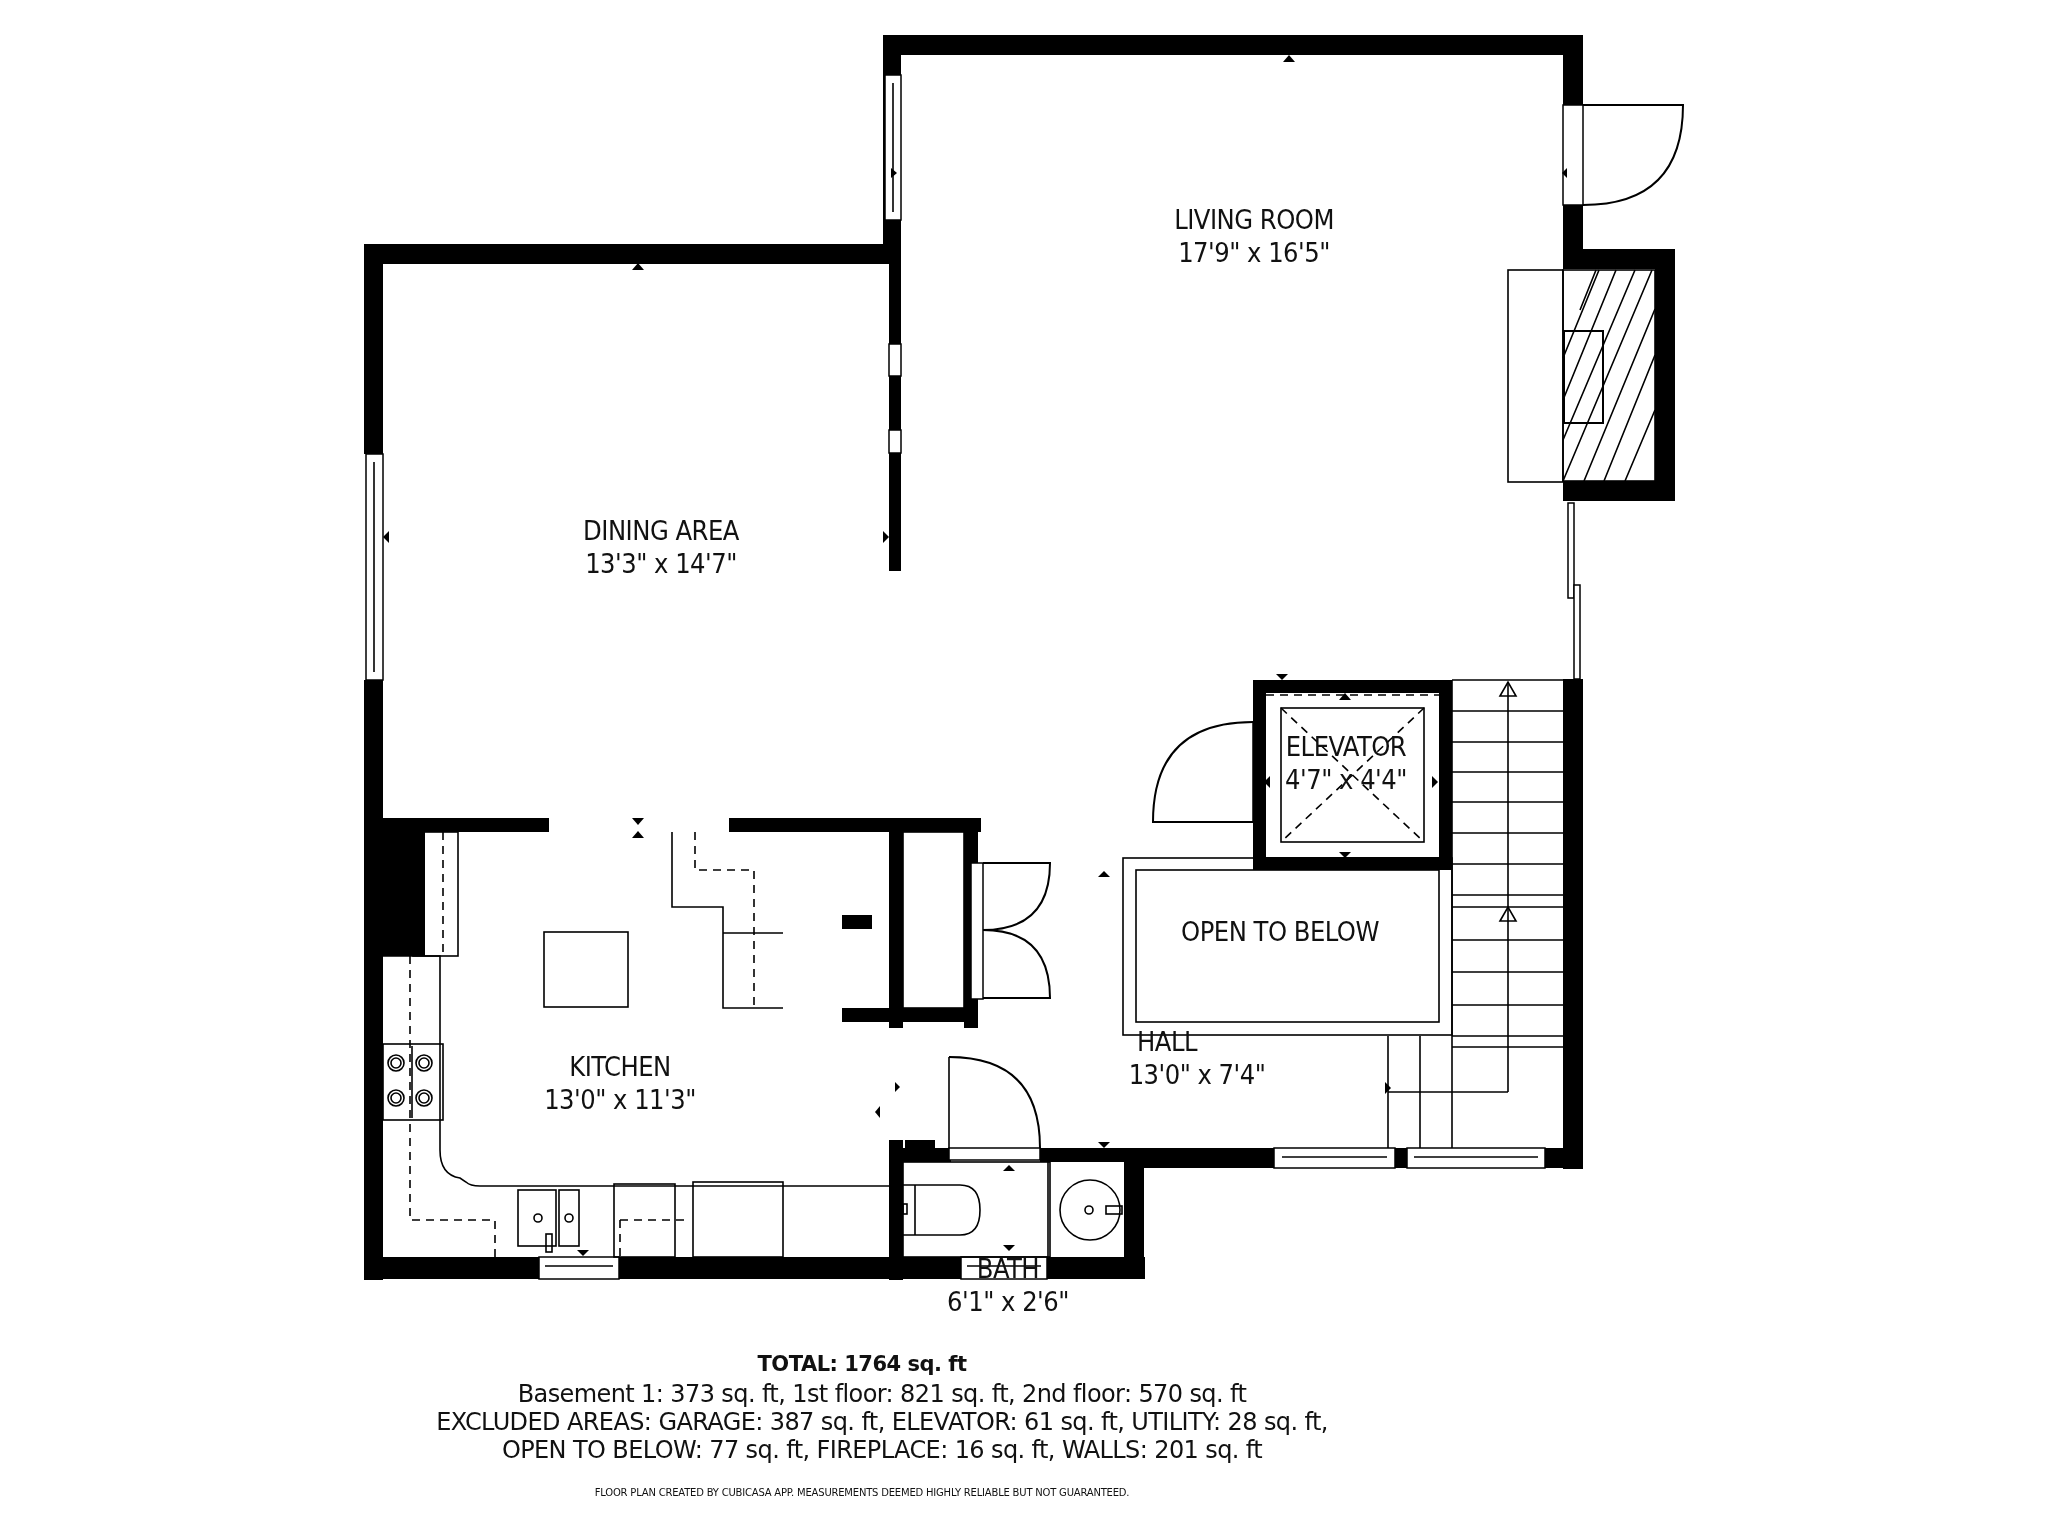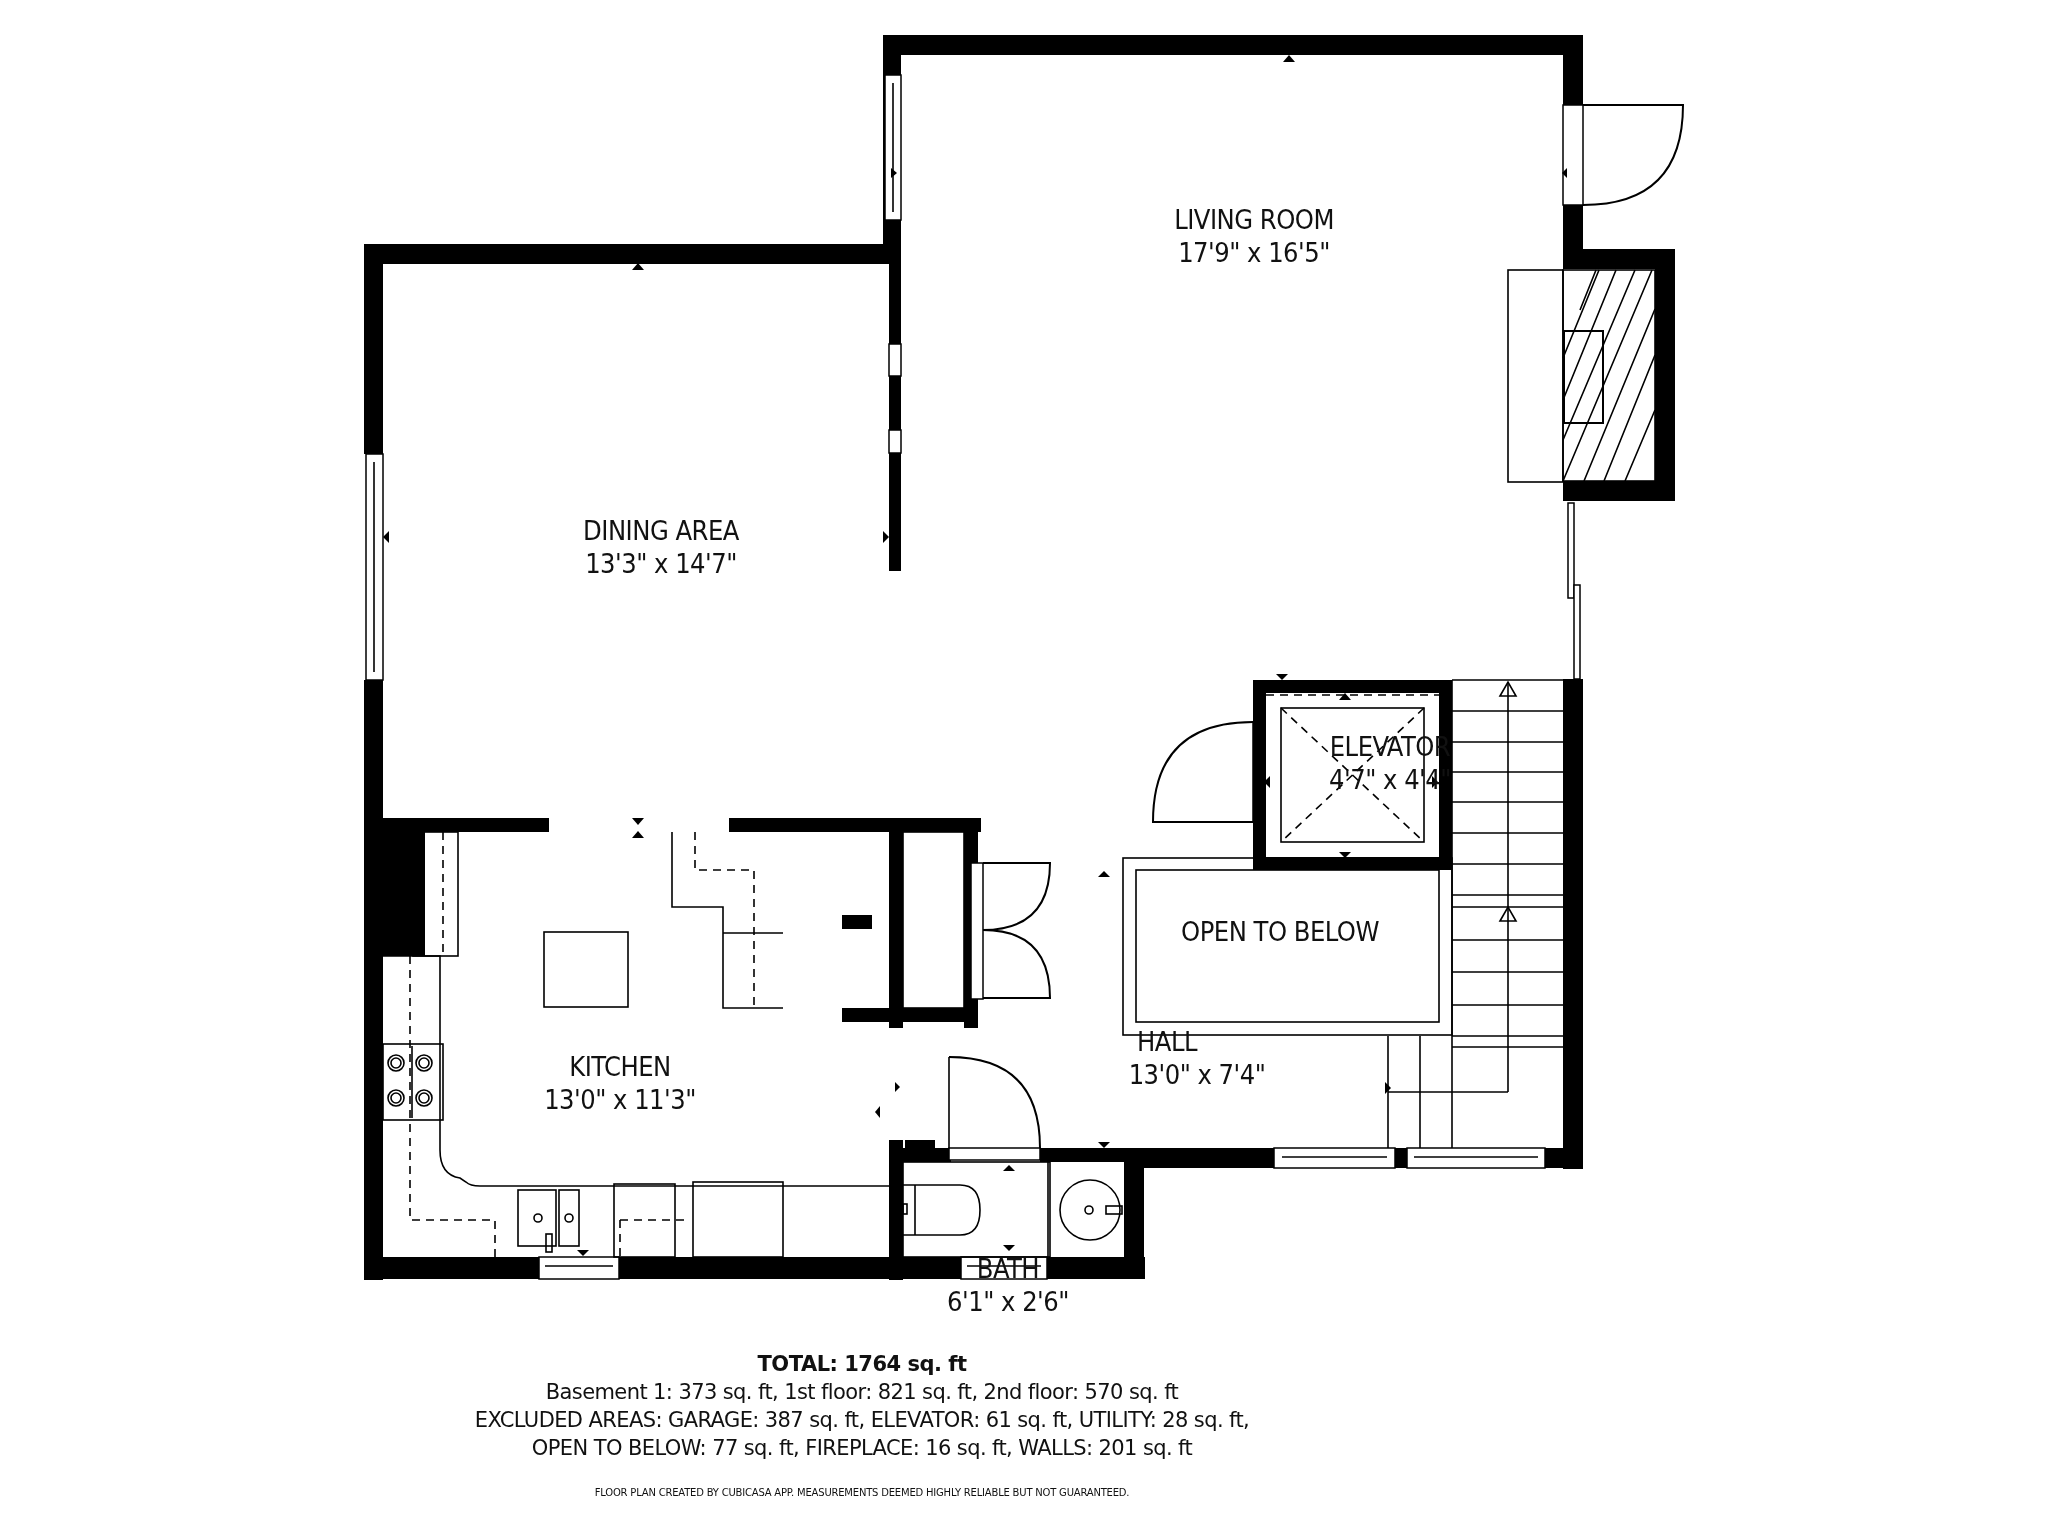--- a/index.html
+++ b/index.html
@@ -7,21 +7,21 @@
   #plan { position:absolute; left:0; top:0; width:2048px; height:1536px; }
   .wall { fill:#000; }
   .ln { fill:none; stroke:#000; stroke-width:2; }
   .ln1 { fill:none; stroke:#000; stroke-width:1.6; }
   .dash { fill:none; stroke:#000; stroke-width:1.6; stroke-dasharray:8 6; }
   .win { fill:#fff; stroke:#000; stroke-width:1.5; }
   .white { fill:#fff; }
   .room-label { position:absolute; text-align:center; font-family:"DejaVu Sans", sans-serif; font-size:27px; line-height:33px; color:#111; white-space:nowrap; transform:translateX(-50%); font-stretch:condensed; letter-spacing:-0.5px; }
   .footer { position:absolute; left:0; width:1724px; text-align:center; font-family:"DejaVu Sans", sans-serif; color:#111; }
   .f-total { top:1352px; font-size:21px; font-weight:bold; letter-spacing:-0.5px; }
-  .f-line { font-size:21px; letter-spacing:-0.6px; }
+  .f-line { font-size:24px; letter-spacing:-0.6px;padding-left:20px; }
   .f-l1 { top:1380px; } .f-l2 { top:1408px; } .f-l3 { top:1436px; }
   .f-disc { top:1487px; font-size:10px; letter-spacing:-0.2px; }
 </style>
 </head>
 <body>
 
 <svg id="plan" viewBox="0 0 2048 1536" xmlns="http://www.w3.org/2000/svg">
 
   <g>
 
@@ -214,21 +214,21 @@
 </svg>
 
 <div class="room-label" style="left:1254px; top:203px;">
   <div>LIVING ROOM</div>
   <div>17'9" x 16'5"</div>
 </div>
 <div class="room-label" style="left:637px; top:514px;margin-left:24px;">
   <div>DINING AREA</div>
   <div>13'3" x 14'7"</div>
 </div>
-<div class="room-label" style="left:1346px; top:730px;margin-left:44px;">
+<div class="room-label" style="left:1346px; top:730px;">
   <div>ELEVATOR</div>
   <div>4'7" x 4'4"</div>
 </div>
 <div class="room-label" style="left:1280px; top:915px;">
   <div>OPEN TO BELOW</div>
 </div>
 <div class="room-label" style="left:1197px; top:1025px;">
   <div style="transform:translateX(-30px);">HALL</div>
   <div>13'0" x 7'4"</div>
 </div>

